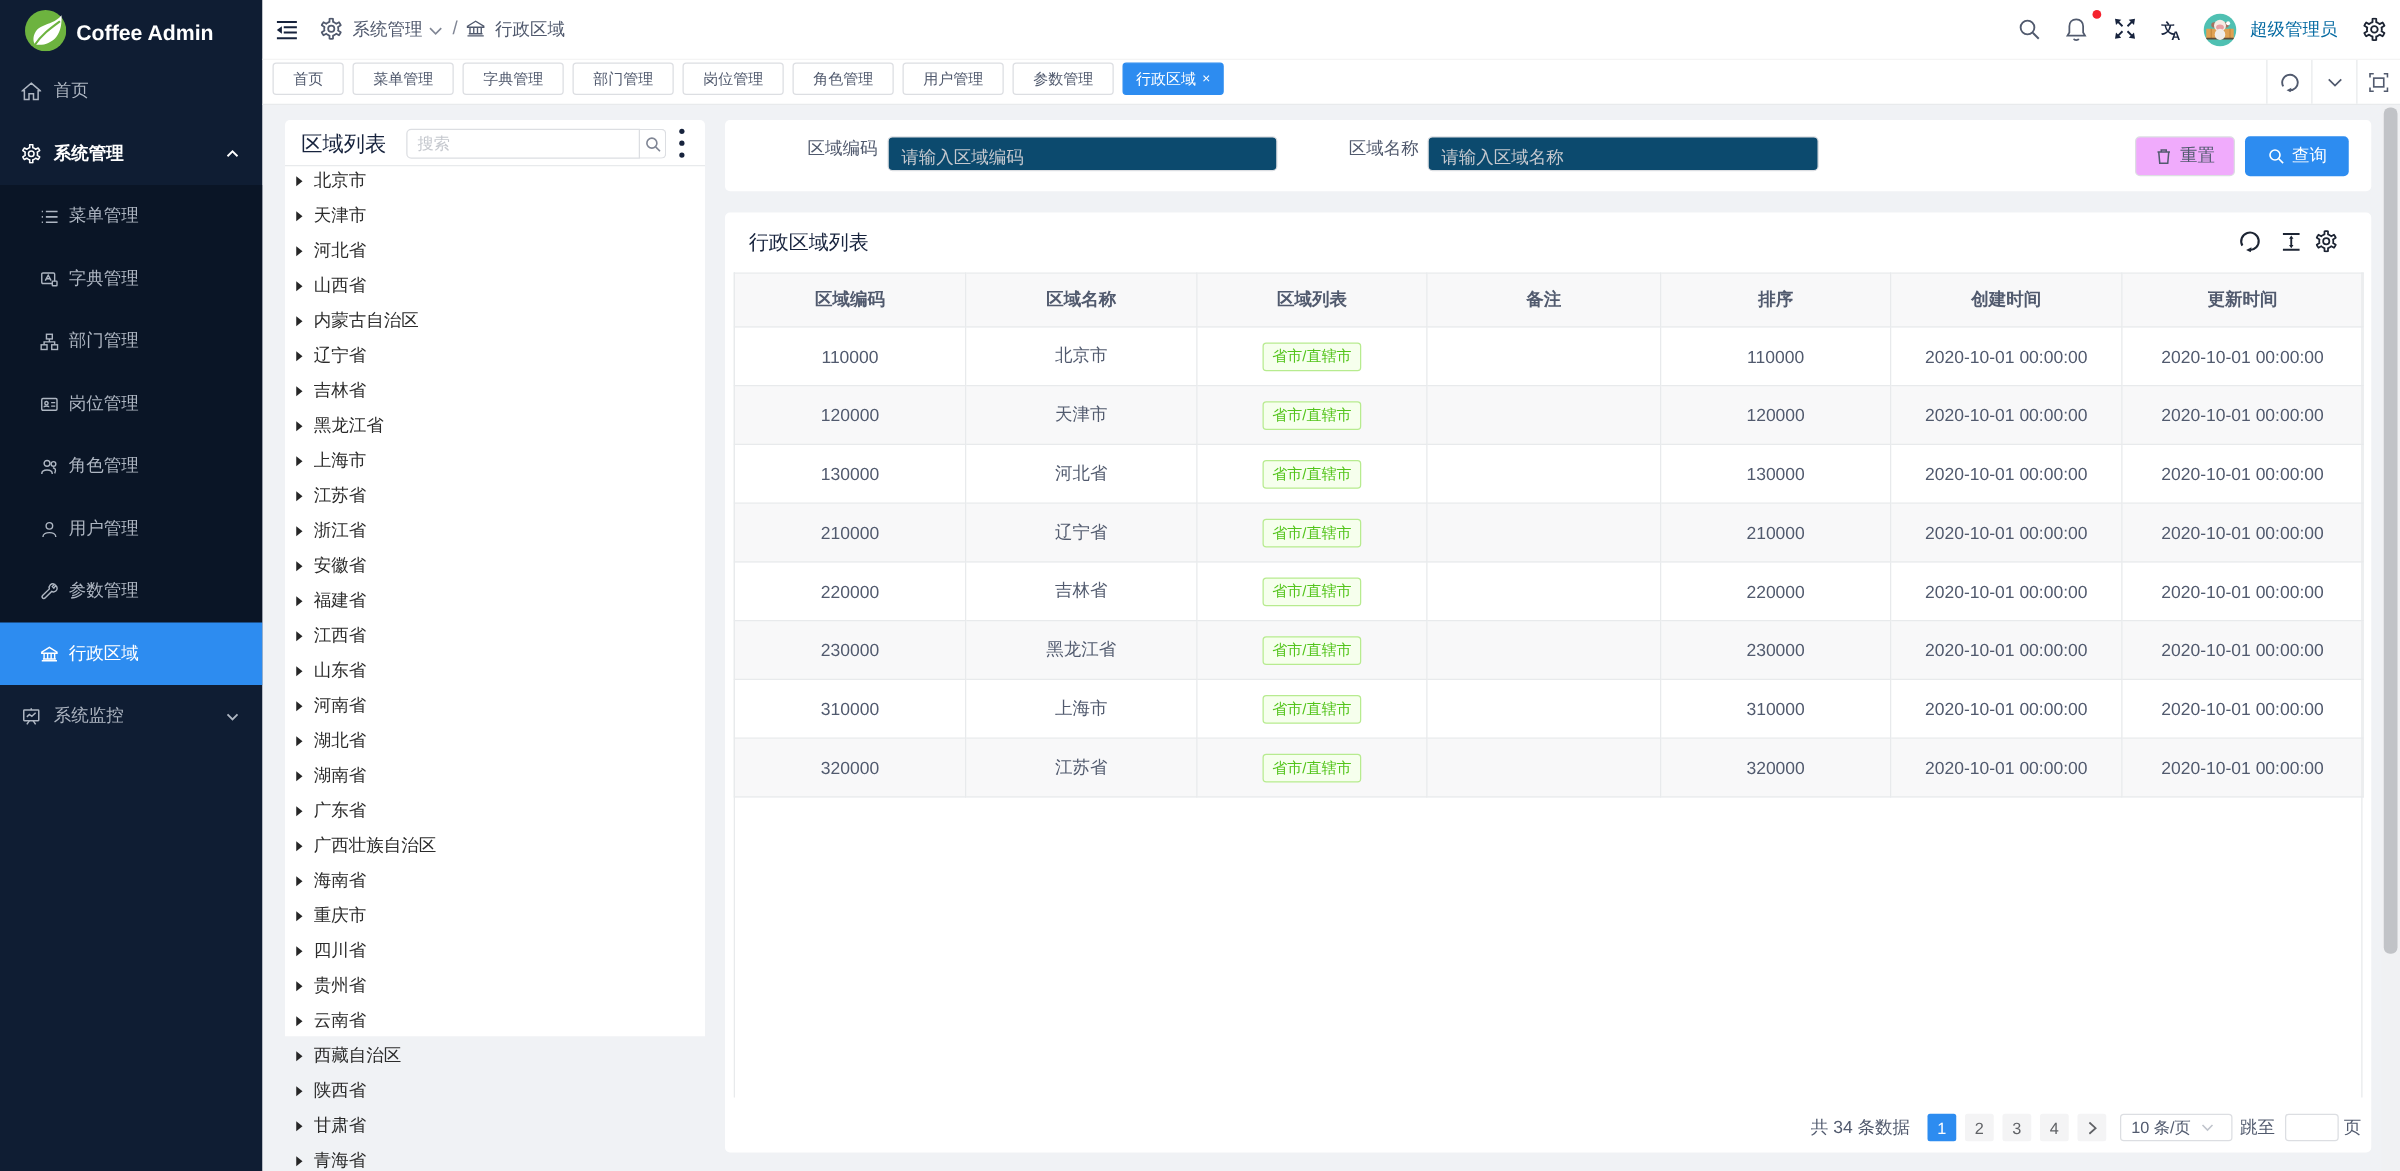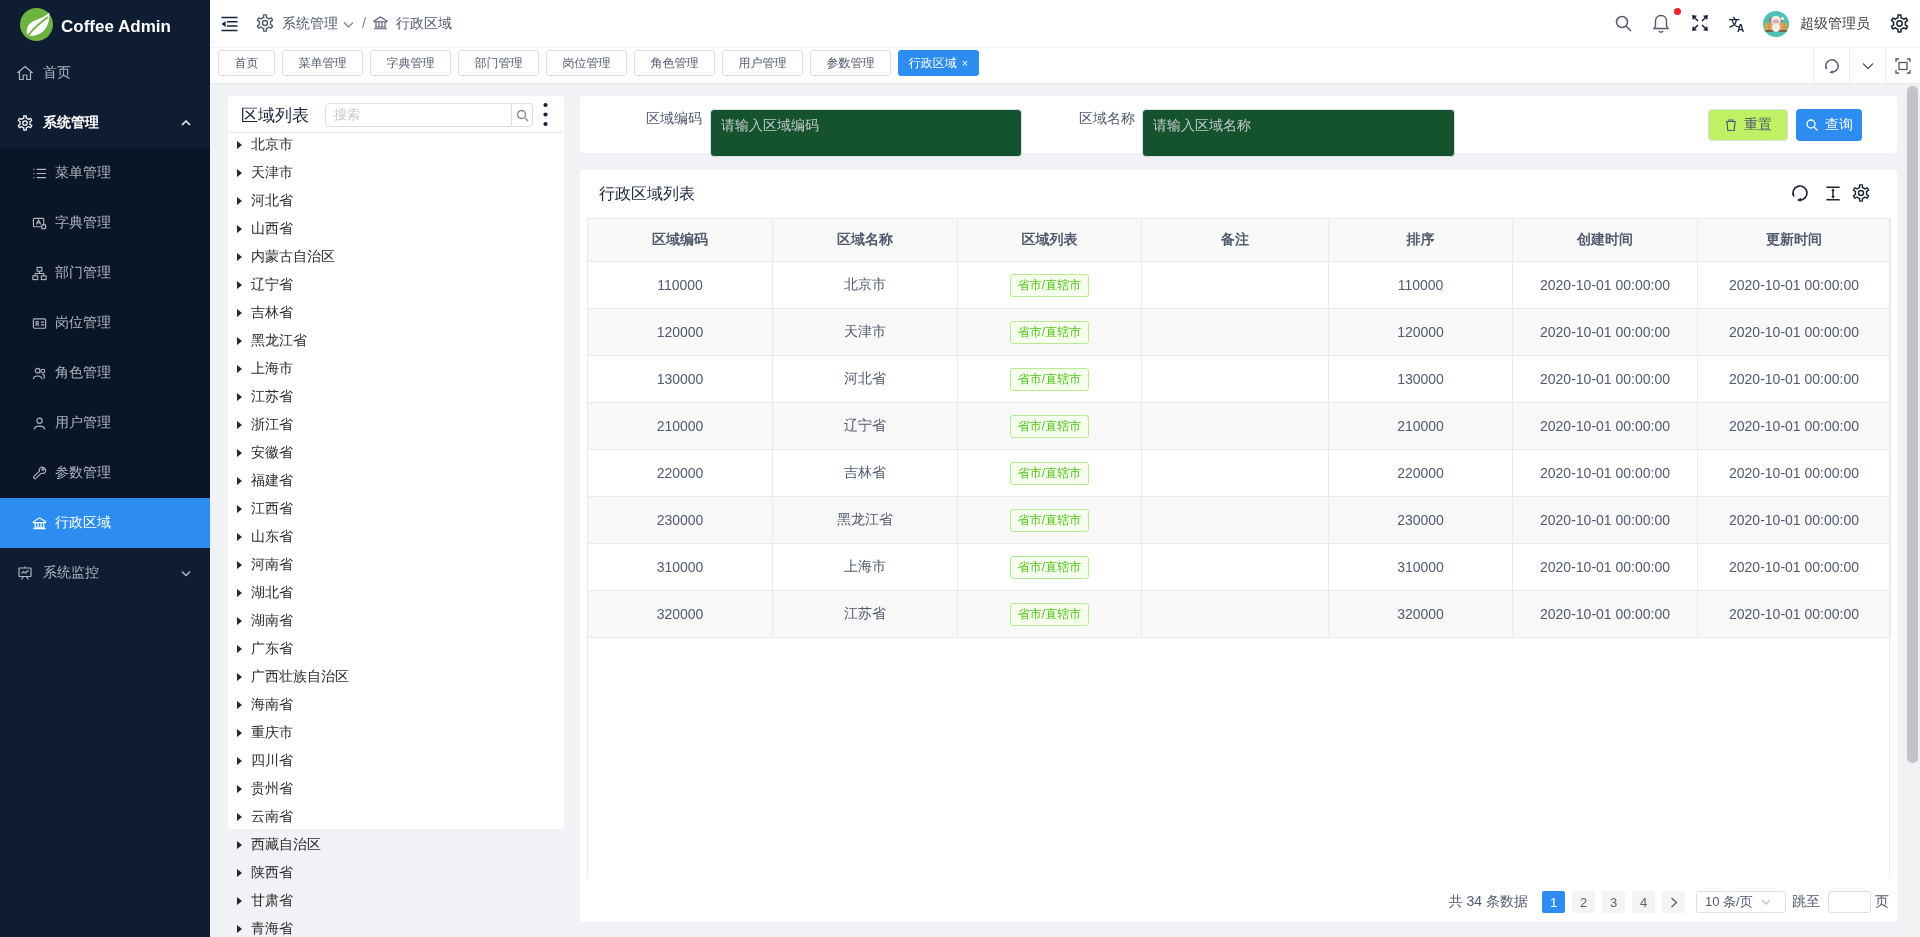--- a/index.html
+++ b/index.html
@@ -26,23 +26,23 @@
 .tbicon { position:absolute; top:0; width:36px; height:35px; border-left:1px solid #e8eaec; display:flex; align-items:center; justify-content:center; }
 
 #content { position:absolute; left:210px; top:84px; width:1710px; height:853px; background:#f0f2f5; }
 .card { position:absolute; background:#fff; border-radius:4px; }
 
 #treehead { position:absolute; left:0; top:0; width:336px; height:37px; border-bottom:1px solid #e8eaec; }
 .treerow { position:absolute; left:0; width:336px; height:28px; display:flex; align-items:center; font-size:14px; color:#2b2b2b; }
 .treerow .arr { width:0; height:0; border-left:5px solid #262626; border-top:4.5px solid transparent; border-bottom:4.5px solid transparent; margin-left:9px; margin-right:9px; flex:none; }
 
 .flabel { position:absolute; font-size:14px; color:#515a6e; top:14px; }
-.finput { position:absolute; top:13px; height:48px; border:1px solid #dcdee2; border-radius:4px; background:#14532d; font-size:14px; color:#c5c8ce; line-height:30px; padding-left:10px; }
+.finput { position:absolute; top:13px; height:28px; border:1px solid #dcdee2; border-radius:4px; background:#0c4a6e; font-size:14px; color:#c5c8ce; line-height:30px; padding-left:10px; }
 .btn { position:absolute; top:13px; height:32px; border-radius:4px; font-size:14px; display:flex; align-items:center; justify-content:center; }
-.btn-default { border:1px solid #dcdee2; background:#bef264; color:#515a6e;align-items:center; }
+.btn-default { border:1px solid #dcdee2; background:#f0abfc; color:#515a6e;align-items:center; }
 .btn-primary { background:#2d8cf0; color:#fff; }
 
 #dtable { position:absolute; left:7px; top:48px; width:1303px; border-collapse:collapse; table-layout:fixed; font-size:14px; color:#515a6e; }
 #dtable th { background:#f8f8f9; border:1px solid #e8eaec; height:43px; font-weight:bold; color:#515a6e; }
 #dtable td { border:1px solid #e8eaec; height:47px; text-align:center; }
 #dtable tr.stripe td { background:#f8f8f9; }
 .badge { display:inline-block; background:#f6ffed; border:1px solid #b7eb8f; color:#52c41a; border-radius:3px; font-size:12px; padding:2px 7px; }
 
 #pager { position:absolute; right:8px; top:720px; height:24px; display:flex; align-items:center; font-size:14px; color:#515a6e; }
 .pbtn { width:23px; height:22px; border-radius:2px; background:#f4f4f5; color:#606266; display:flex; align-items:center; justify-content:center; margin-left:7px; font-size:13px; }
@@ -243,21 +243,21 @@
         <rect x="2" y="12" width="22" height="8" fill="#dfa153"></rect>
         <path d="M6 12 V20 M11 12 V20 M16 12 V20 M21 12 V20" stroke="#c58a3e" stroke-width="1"></path>
         <rect x="2" y="19.2" width="22" height="1.4" fill="#5a4a3a"></rect>
         <circle cx="8.2" cy="9" r="2.2" fill="#a5705f"></circle>
         <circle cx="17.8" cy="9" r="2.2" fill="#a5705f"></circle>
         <circle cx="13" cy="9.5" r="4.8" fill="#f6ece4"></circle>
         <ellipse cx="13" cy="10.8" rx="3.1" ry="2.3" fill="#e8a0a2"></ellipse>
         <ellipse cx="13" cy="16.5" rx="4.2" ry="4.5" fill="#efece9"></ellipse>
         <circle cx="19.5" cy="7.5" r="1.6" fill="#fff"></circle>
       </svg></div>
-  <span class="abs" style="left:1590px;top:15px;font-size:14px;color:#404040">超级管理员</span>
+  <span class="abs" style="left:1590px;top:15px;font-size:14px;color:#0369a1">超级管理员</span>
   <svg class="abs" style="left:1680px;top:14px;color:#1c2433" width="19" height="19" viewBox="0 0 18 18">
       <use href="#gear"></use>
     </svg>
 </div>
 
 <div id="tabbar">
   <div class="tab" style="left:8px;width:57px">首页</div>
   <div class="tab" style="left:72px;width:81px">菜单管理</div>
   <div class="tab" style="left:160px;width:81px">字典管理</div>
   <div class="tab" style="left:248px;width:81px">部门管理</div>
@@ -346,21 +346,21 @@
     <div class="finput" style="left:130px;width:312px">请输入区域编码</div>
     <span class="flabel" style="left:499px">区域名称</span>
     <div class="finput" style="left:562px;width:313px">请输入区域名称</div>
     <div class="btn btn-default" style="left:1128px;width:80px">
       <svg width="14" height="14" viewBox="0 0 14 14" style="margin-right:6px">
           <g fill="none" stroke="#515a6e" stroke-width="1.2">
             <path d="M2 3.5 H12 M5 3.5 V2 H9 V3.5 M3 3.5 L3.8 12.5 H10.2 L11 3.5"></path>
           </g>
         </svg>重置
     </div>
-    <div class="btn btn-primary" style="left:1216px;width:66px">
+    <div class="btn btn-primary" style="left:1216px;width:83px">
       <svg width="14" height="14" viewBox="0 0 14 14" style="margin-right:6px">
           <g fill="none" stroke="#fff" stroke-width="1.3">
             <circle cx="6" cy="6" r="4"></circle>
             <path d="M9 9 L12.5 12.5"></path>
           </g>
         </svg>查询
     </div>
   </div>
 
   <div class="card" id="tablecard" style="left:370px;top:86px;width:1317px;height:752px">

